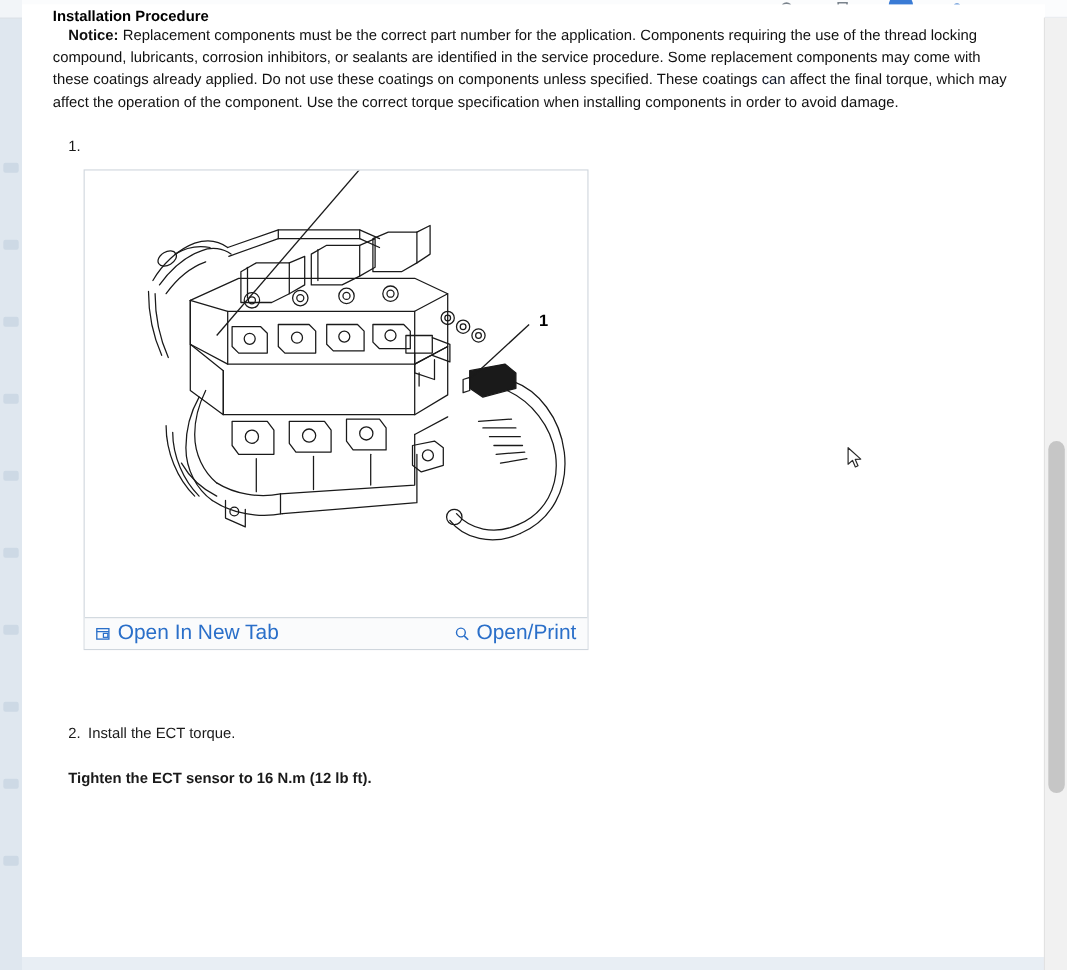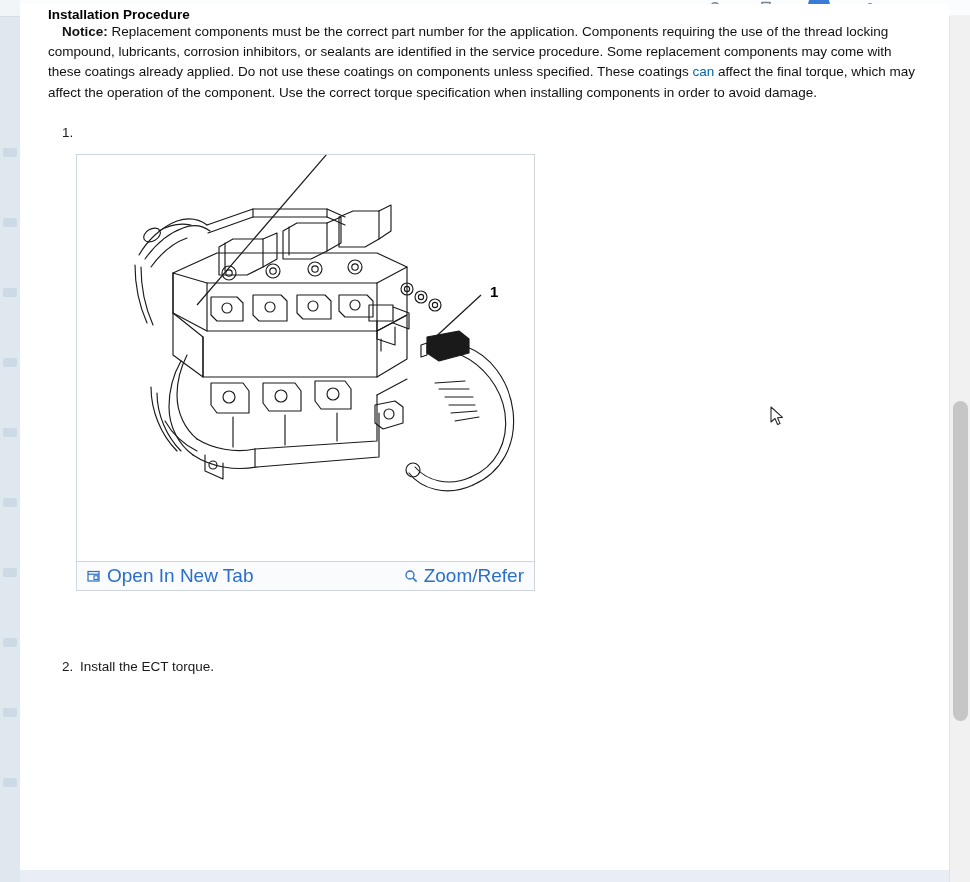--- a/index.html
+++ b/index.html
@@ -108,21 +108,21 @@
   }
   .notice-block {
     padding-top: 17px;
     text-indent: 14px;
   }
   .notice-block2 {
     padding-top: 20px;
     text-indent: 14px;
   }
   .bold { font-weight: bold; }
-  .link-inline { color: #0369a1; }
+  .link-inline { color: #0f172a; }
 
   ol.steps {
     margin: 0;
     padding: 0;
     list-style: none;
   }
   .step {
     padding-top: 20px;
     padding-left: 32px;
     position: relative;
@@ -413,32 +413,33 @@
             </span>
             <span>Open In New Tab</span>
           </div>
           <div class="fig-action">
             <span class="ico">
               <svg class="ico" width="14" height="14" viewBox="0 0 14 14">
                   <circle cx="6" cy="6" r="4" fill="none" stroke="#2a6fc9" stroke-width="1.3"></circle>
                   <line x1="9" y1="9" x2="12.6" y2="12.6" stroke="#2a6fc9" stroke-width="1.5"></line>
                 </svg>
             </span>
-            <span>Zoom/Refer</span>
+            <span>Open/Print</span>
           </div>
         </div>
       </div>
 
       <div class="after-fig">
 
         <div class="step2">
           <span class="num">2.</span>
           <span>Install the ECT torque.</span>
         </div>
 
+        <div class="torque">Tighten the ECT sensor to 16 N.m (12 lb ft).</div>
       </div>
 
     </div>
   </div>
 
   <div class="scrollbar-track">
     <div class="scrollbar-thumb"></div>
   </div>
 
   <div class="cursor">

